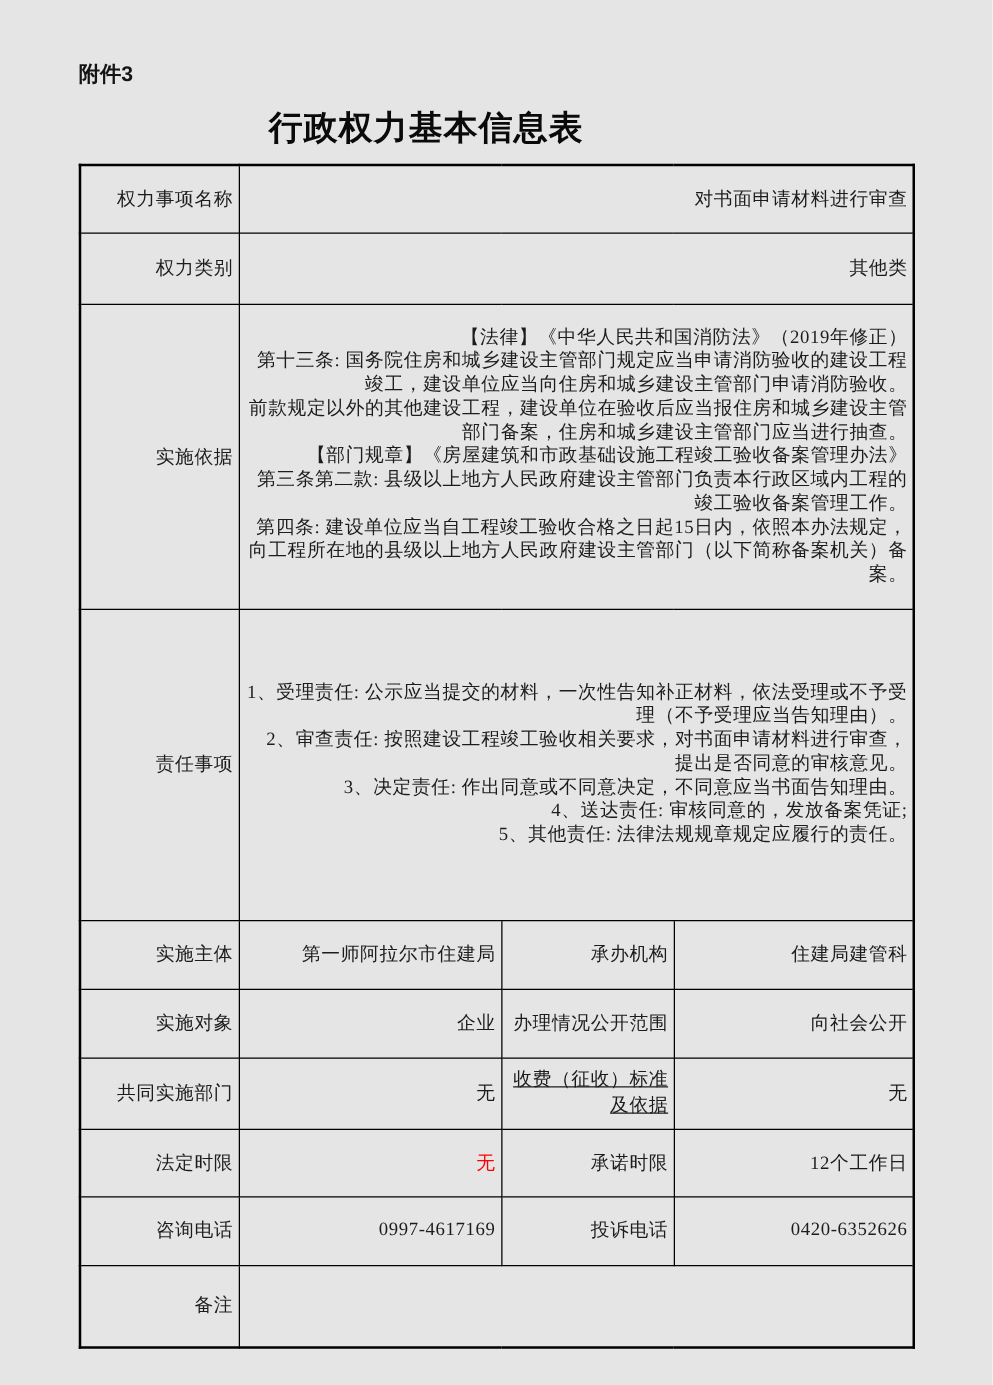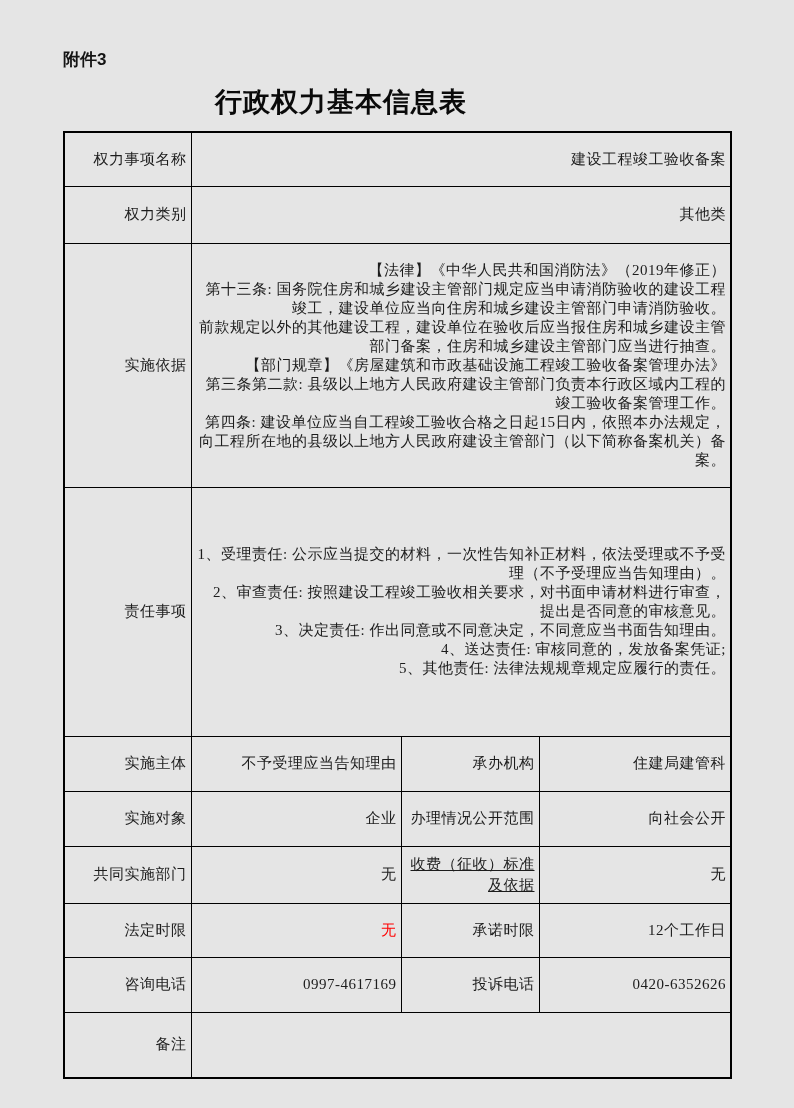--- a/index.html
+++ b/index.html
@@ -84,21 +84,21 @@
     <colgroup>
       <col style="width:127px">
       <col style="width:210px">
       <col style="width:138px">
       <col style="width:192px">
     </colgroup>
 
     <tbody>
         <tr style="height:54px">
       <td>权力事项名称</td>
-      <td colspan="3">建设工程竣工验收备案</td>
+      <td colspan="3">对书面申请材料进行审查</td>
     </tr>
 
     <tr style="height:57px">
       <td>权力类别</td>
       <td colspan="3">其他类</td>
     </tr>
 
     <tr style="height:244px">
       <td>实施依据</td>
       <td colspan="3" class="content">【法律】《中华人民共和国消防法》（2019年修正）
@@ -113,21 +113,21 @@
       <td>责任事项</td>
       <td colspan="3" class="content">1、受理责任: 公示应当提交的材料，一次性告知补正材料，依法受理或不予受理（不予受理应当告知理由）。
 　2、审查责任: 按照建设工程竣工验收相关要求，对书面申请材料进行审查，提出是否同意的审核意见。
 　3、决定责任: 作出同意或不同意决定，不同意应当书面告知理由。
 　4、送达责任: 审核同意的，发放备案凭证;
 　5、其他责任: 法律法规规章规定应履行的责任。</td>
     </tr>
 
     <tr style="height:55px">
       <td>实施主体</td>
-      <td>不予受理应当告知理由</td>
+      <td>第一师阿拉尔市住建局</td>
       <td>承办机构</td>
       <td>住建局建管科</td>
     </tr>
 
     <tr style="height:55px">
       <td>实施对象</td>
       <td>企业</td>
       <td>办理情况公开范围</td>
       <td>向社会公开</td>
     </tr>

